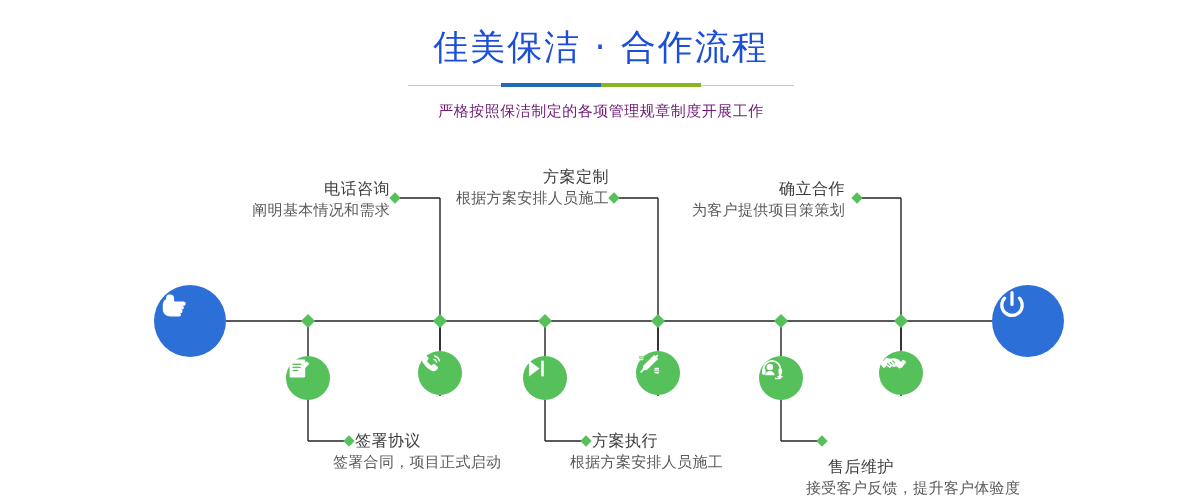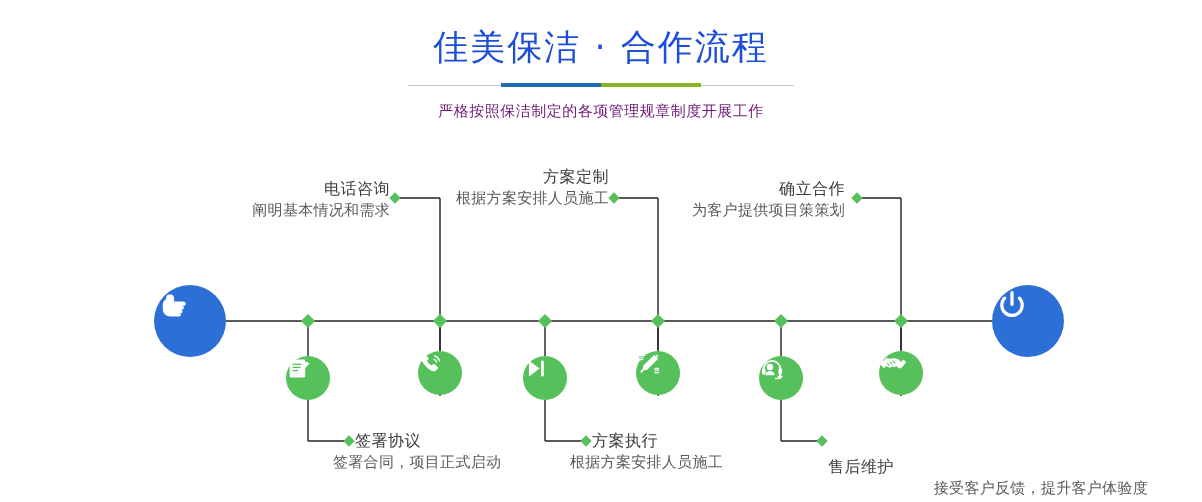--- a/index.html
+++ b/index.html
@@ -293,16 +293,16 @@
     <div class="desc" style="margin-left:-22px;">根据方案安排人员施工</div>
   </div>
 
   <div class="label bottom" style="left:355px; top:280px; width:300px;">
     <div class="title">签署协议</div>
     <div class="desc" style="margin-left:-22px;">签署合同，项目正式启动</div>
   </div>
 
   <div class="label bottom" style="left:828px; top:280px; width:320px;margin-top:26px;">
     <div class="title">售后维护</div>
-    <div class="desc" style="margin-left:-22px;text-align:right;">接受客户反馈，提升客户体验度</div>
+    <div class="desc" style="margin-left:-22px;">接受客户反馈，提升客户体验度</div>
   </div>
 
 </div>
 
 </body></html>

